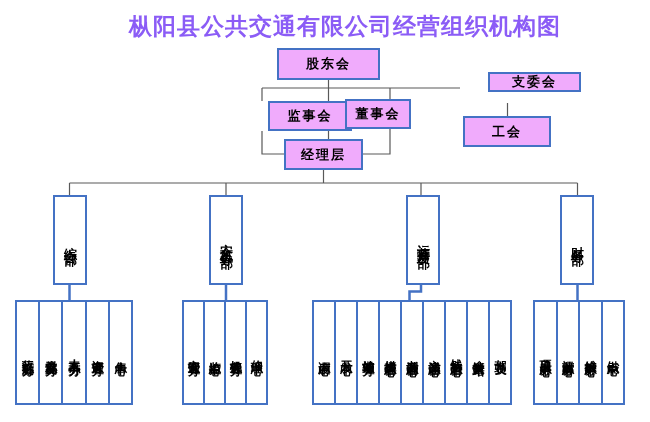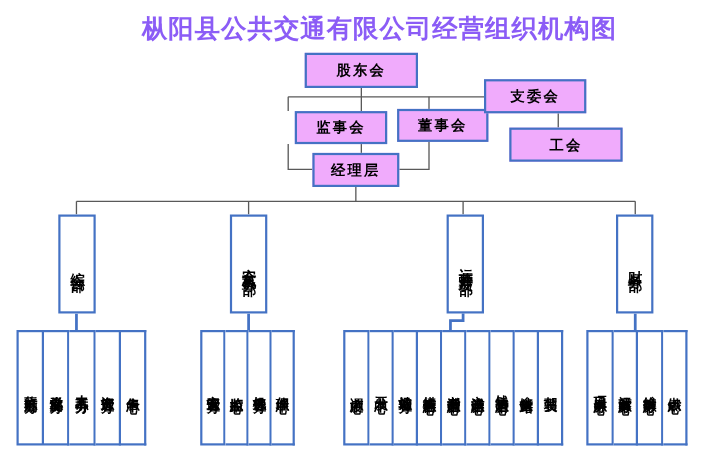--- a/index.html
+++ b/index.html
@@ -114,25 +114,25 @@
       <path d="M226 285 V301"></path>
       <path d="M421 284 V291.5 H409.5 V301"></path>
       <path d="M577.5 285 V301"></path>
     </g>
   </svg>
 
   <div class="node" style="left:277px; top:48px; width:103px; height:32px;">股东会</div>
 
   <div class="node" style="left:220px; top:101px; width:84px; height:30px;margin-left:48px;">监事会</div>
 
-  <div class="node" style="left:345px; top:99px; width:83px; height:30px;margin-left:16px;">董事会</div>
+  <div class="node" style="left:345px; top:99px; width:66px; height:30px;">董事会</div>
 
-  <div class="node" style="left:440px; top:72px; width:93px; height:31px;">支委会</div>
+  <div class="node" style="left:488px; top:72px; width:93px; height:20px;">支委会</div>
 
-  <div class="node" style="left:463px; top:116px; width:103px; height:31px;">工会</div>
+  <div class="node" style="left:463px; top:116px; width:88px; height:31px;">工会</div>
 
   <div class="node" style="left:284px; top:139px; width:79px; height:31px;">经理层</div>
 
   <div class="dept" style="left:53px; top:195px; width:34px; height:90px;">综合部</div>
 
   <div class="dept" style="left:209px; top:195px; width:34px; height:90px;">安全机务部</div>
 
   <div class="dept" style="left:406px; top:195px; width:34px; height:90px;">运营开发部</div>
 
   <div class="dept" style="left:560px; top:195px; width:34px; height:90px;">财务部</div>

